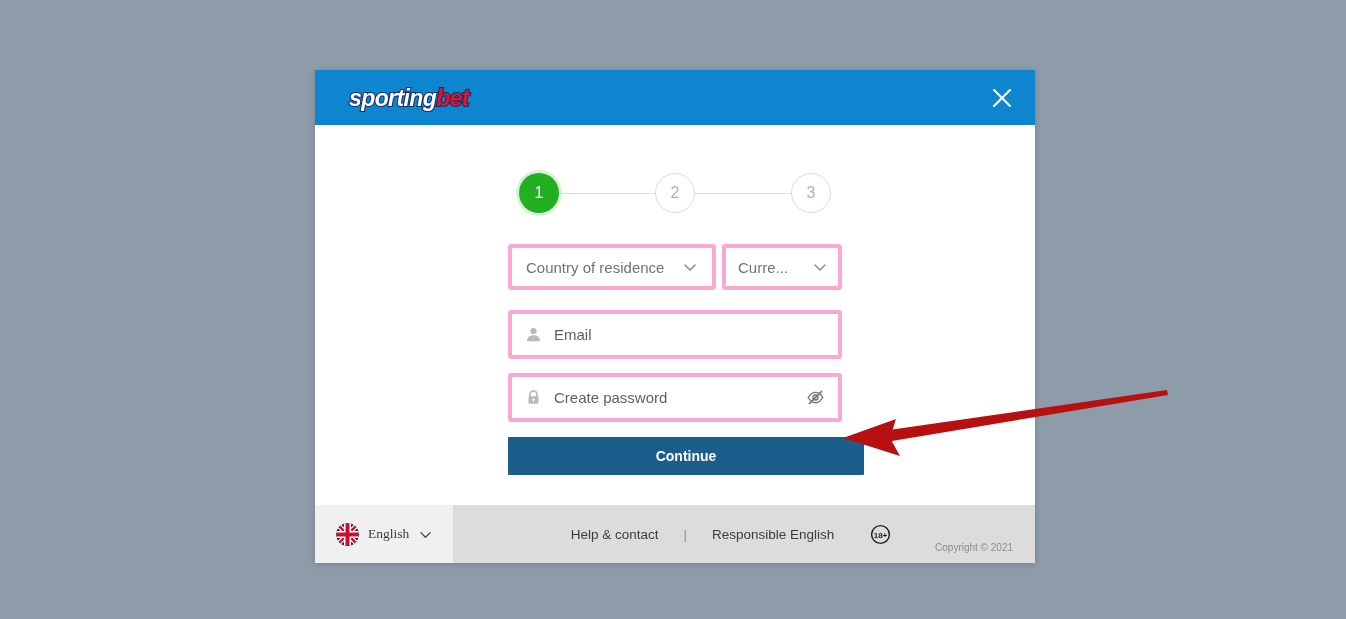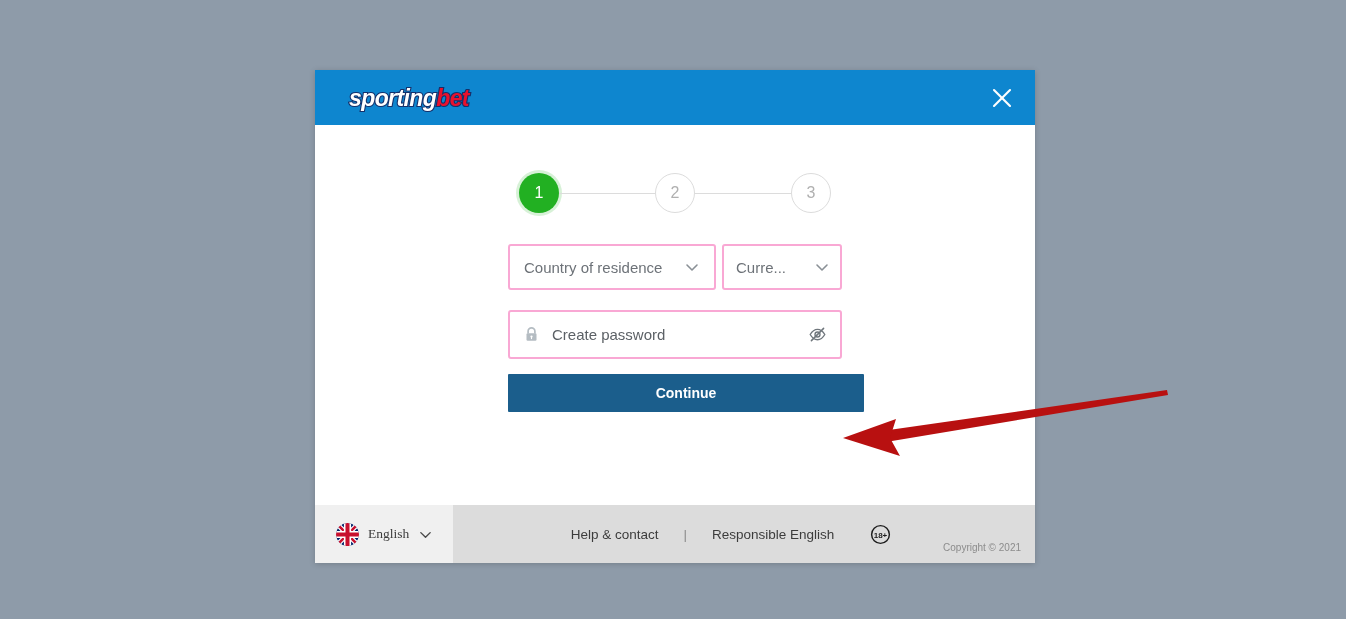--- a/index.html
+++ b/index.html
@@ -122,21 +122,21 @@
   .form-area { width: 334px; }
 
   .row-selects {
     display: flex;
     gap: 6px;
     margin-bottom: 20px;
   }
 
   .field {
     height: 46px;
-    border: 2px solid #f9a8d4;
+    border: 4px solid #f9a8d4;
     border-radius: 3px;
     background: #ffffff;
     display: flex;
     align-items: center;
     padding: 0 14px;
     font-size: 15px;
     color: #6d7278;
     cursor: pointer;
     position: relative;
   }
@@ -254,21 +254,21 @@
   .badge-18 {
     margin-left: 22px;
     width: 21px;
     height: 21px;
     flex: 0 0 auto;
     display: block;
   }
 
   .copyright {
     position: absolute;
-    right: 14px;
+    right: 22px;
     bottom: 10px;
     font-size: 10px;
     color: #8c8c8c;
     white-space: nowrap;
   }
 
   
   .annotation {
     position: absolute;
     left: 0;
@@ -324,20 +324,29 @@
 
         <div class="field select-currency">
           <span class="field-label">Curre...</span>
           <svg class="chevron" width="16" height="16" viewBox="0 0 16 16">
             <path d="M3 6 L8 11 L13 6" fill="none" stroke="#8a9096" stroke-width="1.6" stroke-linecap="round" stroke-linejoin="round"></path>
           </svg>
         </div>
 
       </div>
 
+      <div class="field input-field">
+        <span class="field-icon">
+          <svg width="17" height="17" viewBox="0 0 17 17">
+            <circle cx="8.5" cy="5" r="3.1" fill="#b4bcc2"></circle>
+            <path d="M1.9 15.2 C1.9 11.3 4.8 9.2 8.5 9.2 C12.2 9.2 15.1 11.3 15.1 15.2 Z" fill="#b4bcc2"></path>
+          </svg>
+        </span>
+        <span class="field-label">Email</span>
+      </div>
 
       <div class="field input-field">
         <span class="field-icon">
           <svg width="17" height="17" viewBox="0 0 17 17">
             <path d="M5.1 7.4 V5.3 A3.4 3.4 0 0 1 11.9 5.3 V7.4" fill="none" stroke="#b4bcc2" stroke-width="1.7"></path>
             <rect x="3.5" y="7.2" width="10" height="7.6" rx="1.2" fill="#b4bcc2"></rect>
             <circle cx="8.5" cy="10.6" r="1.15" fill="#ffffff"></circle>
             <rect x="7.95" y="10.8" width="1.1" height="2.3" fill="#ffffff"></rect>
           </svg>
         </span>

